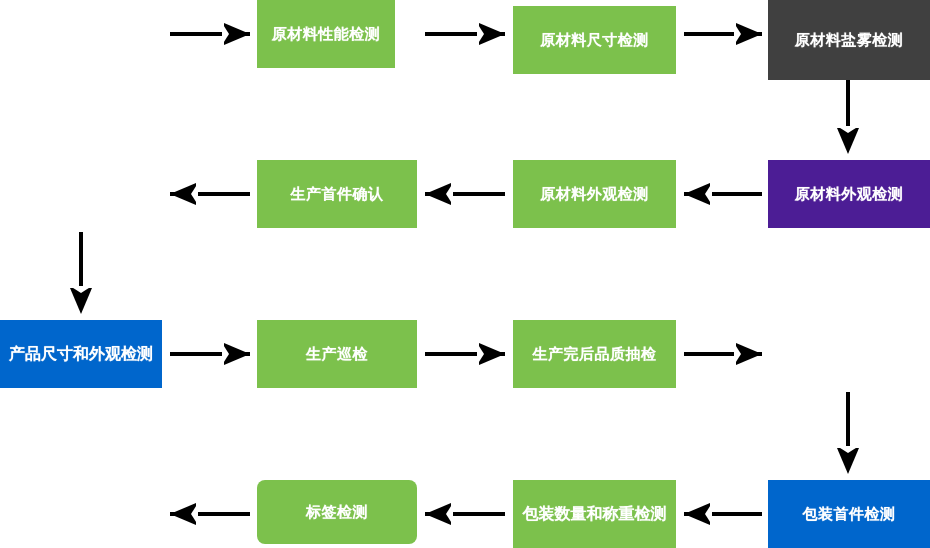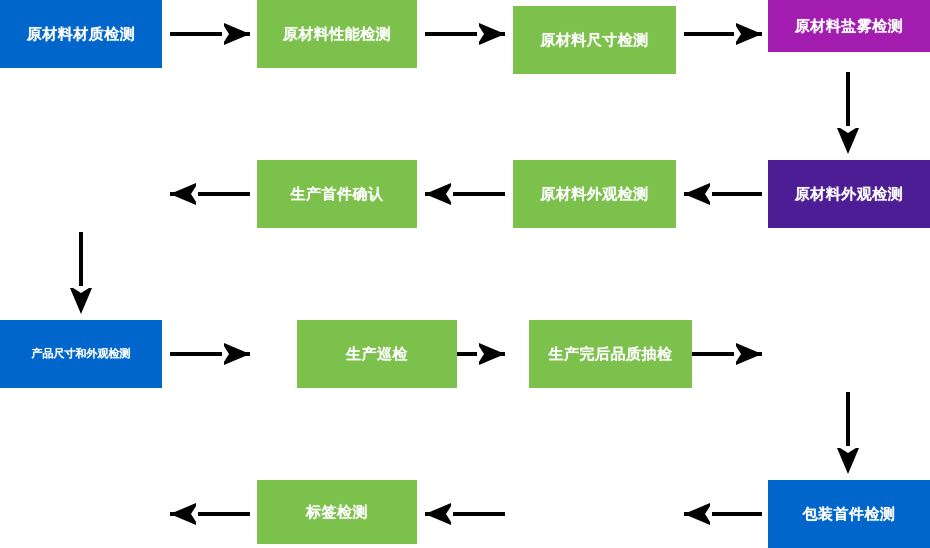--- a/index.html
+++ b/index.html
@@ -33,21 +33,21 @@
     text-shadow: 0 0 1px rgba(255,255,255,0.55);
     -webkit-font-smoothing: antialiased;
   }
   .node.blue  { background: #0066CC; }
   .node.green { background: #7CC14C; }
 
   .node-label {
     display: block;
     white-space: nowrap;
   }
-  .node-label.tight { letter-spacing: 0px; font-size: 11px; }
+  .node-label.tight { letter-spacing: 0px; font-size: 16px; }
 
   
   .conn {
     position: absolute;
   }
   .conn-line-h {
     position: absolute;
     height: 4px;
     background: #000000;
     top: 50%;
@@ -193,49 +193,49 @@
     <div class="conn arrow-left" style="left: 425px; top: 502px; width: 80px; height: 24px;">
       <div class="conn-line-h" style="left: 0px; width: 80px;"></div>
       <div class="arrowhead"></div>
       <div class="notch"></div>
     </div>
     <div class="conn arrow-left" style="left: 170px; top: 502px; width: 80px; height: 24px;">
       <div class="conn-line-h" style="left: 0px; width: 80px;"></div>
       <div class="arrowhead"></div>
       <div class="notch"></div>
     </div>
-    <div class="node blue" style="left: 0px; top: 0px; width: 162px; height: 68px; background: rgb(0, 102, 204); color: rgb(255, 255, 255);">
-      <span class="node-label">原材料材质检测</span>
-    </div>
-    <div class="node green" style="left: 257px; top: 0px; width: 160px; height: 68px; background: rgb(124, 193, 76); color: rgb(255, 255, 255);">
+    <div class="node green" style="left: 257px; top: 0px; width: 138px; height: 68px; background: rgb(124, 193, 76); color: rgb(255, 255, 255);">
       <span class="node-label">原材料性能检测</span>
     </div>
     <div class="node green" style="left: 513px; top: 6px; width: 163px; height: 68px; background: rgb(124, 193, 76); color: rgb(255, 255, 255);">
       <span class="node-label">原材料尺寸检测</span>
     </div>
-    <div class="node blue" style="left: 768px; top: 0px; width: 162px; height: 52px; background: #a21caf; color: rgb(255, 255, 255);">
+    <div class="node blue" style="left: 768px; top: 0px; width: 162px; height: 80px; background: #404040; color: rgb(255, 255, 255);">
       <span class="node-label">原材料盐雾检测</span>
     </div>
     <div class="node green" style="left: 257px; top: 160px; width: 160px; height: 68px; background: rgb(124, 193, 76); color: rgb(255, 255, 255); text-align: center;">
       <span class="node-label">生产首件确认</span>
     </div>
     <div class="node green" style="left: 513px; top: 160px; width: 163px; height: 68px; background: rgb(124, 193, 76); color: rgb(255, 255, 255);">
       <span class="node-label">原材料外观检测</span>
     </div>
     <div class="node blue" style="left: 768px; top: 160px; width: 162px; height: 68px; background: #4c1d95; color: rgb(255, 255, 255);">
       <span class="node-label">原材料外观检测</span>
     </div>
     <div class="node blue" style="left: 0px; top: 320px; width: 162px; height: 68px; background: rgb(0, 102, 204); color: rgb(255, 255, 255);">
       <span class="node-label tight">产品尺寸和外观检测</span>
     </div>
-    <div class="node green" style="left: 257px; top: 320px; width: 160px; height: 68px; background: rgb(124, 193, 76); color: rgb(255, 255, 255); margin-left: 40px;">
+    <div class="node green" style="left: 257px; top: 320px; width: 160px; height: 68px; background: rgb(124, 193, 76); color: rgb(255, 255, 255);">
       <span class="node-label">生产巡检</span>
     </div>
-    <div class="node green" style="left: 513px; top: 320px; width: 163px; height: 68px; background: rgb(124, 193, 76); color: rgb(255, 255, 255); margin-left: 16px;">
+    <div class="node green" style="left: 513px; top: 320px; width: 163px; height: 68px; background: rgb(124, 193, 76); color: rgb(255, 255, 255);">
       <span class="node-label">生产完后品质抽检</span>
     </div>
-    <div class="node green" style="left: 257px; top: 480px; width: 160px; height: 64px; background: rgb(124, 193, 76); color: rgb(255, 255, 255);">
+    <div class="node green" style="left: 257px; top: 480px; width: 160px; height: 64px; background: rgb(124, 193, 76); color: rgb(255, 255, 255); border-radius: 8px;">
       <span class="node-label">标签检测</span>
+    </div>
+    <div class="node green" style="left: 513px; top: 480px; width: 163px; height: 68px; background: rgb(124, 193, 76); color: rgb(255, 255, 255);">
+      <span class="node-label tight">包装数量和称重检测</span>
     </div>
     <div class="node blue" style="left: 768px; top: 480px; width: 162px; height: 68px; background: rgb(0, 102, 204); color: rgb(255, 255, 255);">
       <span class="node-label">包装首件检测</span>
     </div>
   </div>
 
 </body></html>

